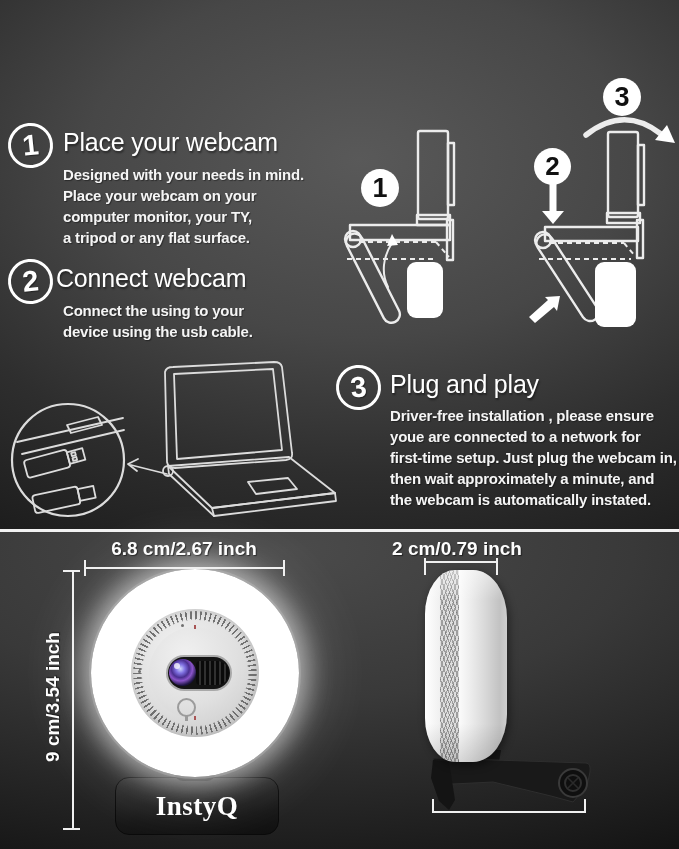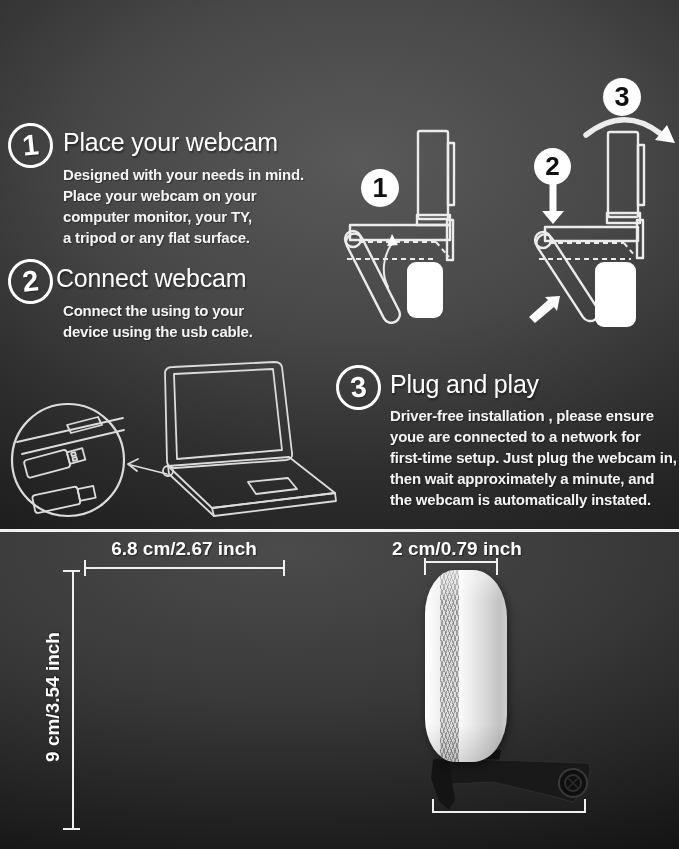--- a/index.html
+++ b/index.html
@@ -185,20 +185,39 @@
     <path class="ln-thin" d="M169 16 L268 11 L277 92 L172 101 Z"></path>
     <path class="ln-thin" d="M163 108 L284 99 L330 135 L207 150 Z"></path>
     <path class="ln-thin" d="M207 150 L330 135 L331 143 L209 158 Z"></path>
     <path class="ln-thin" d="M163 108 L164 116 L209 158"></path>
     <path class="ln-thin" d="M243 124 L283 120 L292 131 L251 136 Z"></path>
     <circle class="ln-thin" cx="163" cy="113" r="5"></circle>
   </svg>
 
   <div class="divider"></div>
 
+  <div class="front-cam">
+    <div class="f-base">
+      <span class="f-brand">InstyQ</span>
+    </div>
+    <div class="f-neck"></div>
+    <div class="f-ring"></div>
+    <div class="f-face"></div>
+    <div class="f-dial"></div>
+    <div class="f-disc"></div>
+    <div class="f-pill"></div>
+    <div class="f-lens"></div>
+    <div class="f-slider"></div>
+    <div class="f-touch"></div>
+    <div class="f-touch-stem"></div>
+    <div class="f-dot" style="left:50px;top:105px;"></div>
+    <div class="f-dot" style="left:93px;top:59px;"></div>
+    <div class="f-redtick" style="left:106px;top:60px;"></div>
+    <div class="f-redtick" style="left:106px;top:151px;"></div>
+  </div>
 
   <div class="side-cam">
     <svg class="lineart" style="left:5px;top:190px;" width="175" height="100" viewBox="0 0 175 100">
       <path d="M30 2 L78 2 L74 26 L34 26 Z" fill="#141414"></path>
       <path d="M10 10 L163 15 Q168 15 167 24 L164 38 L150 54 L128 48 L70 34 L30 36 L12 34 Z" fill="#191919" stroke="#2e2e2e" stroke-width="1"></path>
       <path d="M10 12 L26 14 L32 52 L26 62 L16 53 L8 30 Z" fill="#141414"></path>
       <circle cx="150" cy="35" r="14" fill="#0f0f0f" stroke="#3a3a3a" stroke-width="2"></circle>
       <circle cx="150" cy="35" r="8" fill="none" stroke="#303030" stroke-width="2"></circle>
       <path d="M145 30 L155 40 M155 30 L145 40" stroke="#2a2a2a" stroke-width="1.6"></path>
     </svg>

